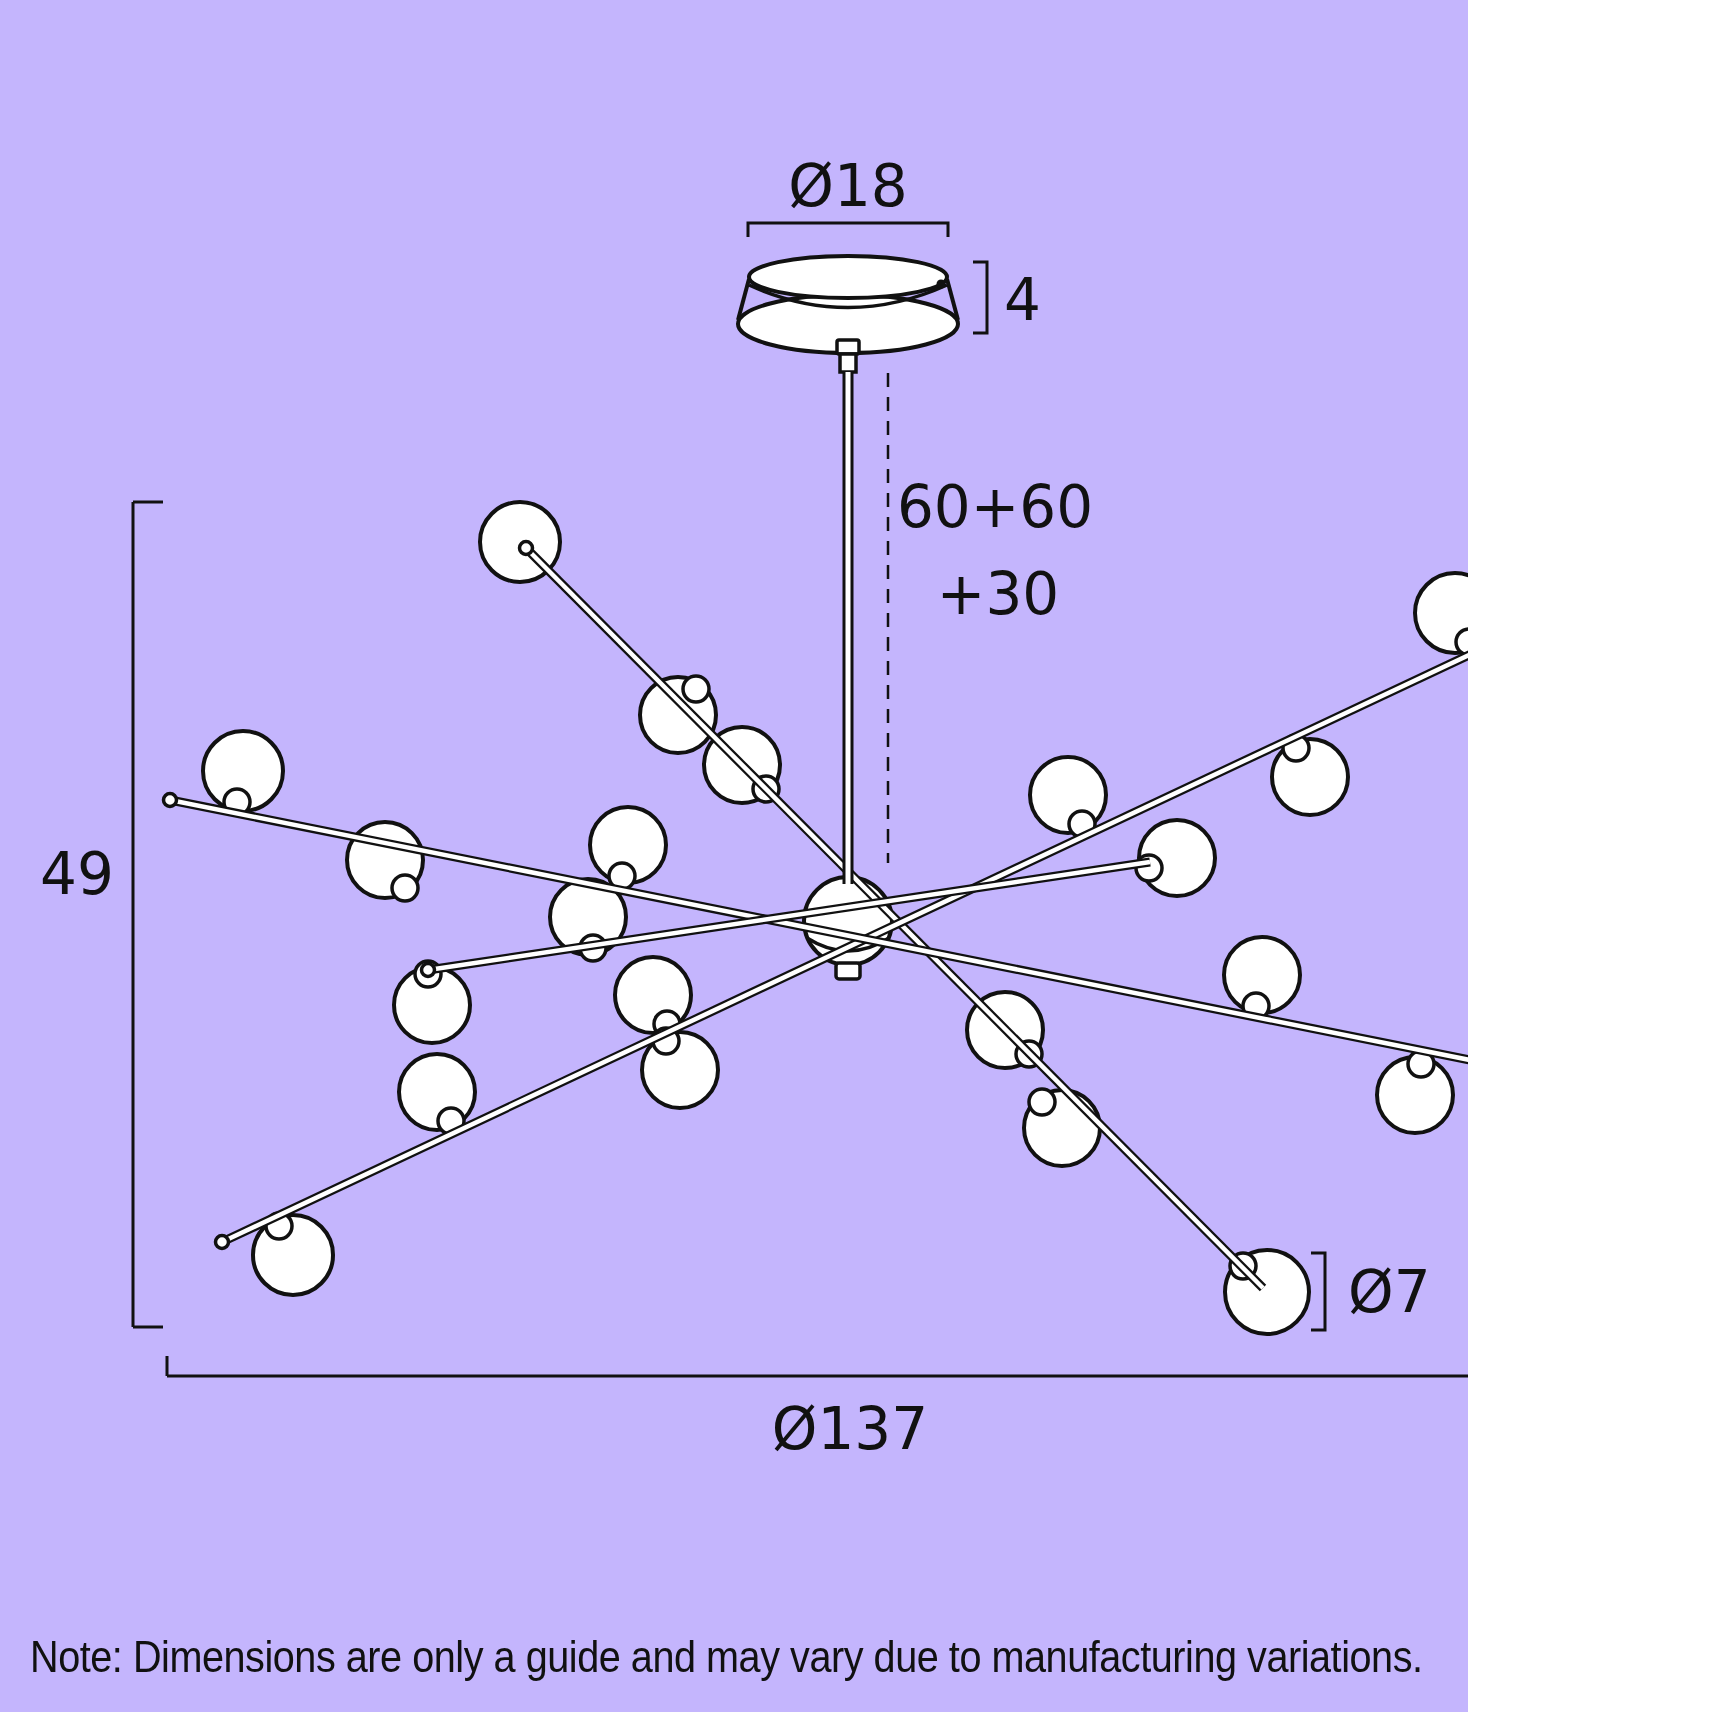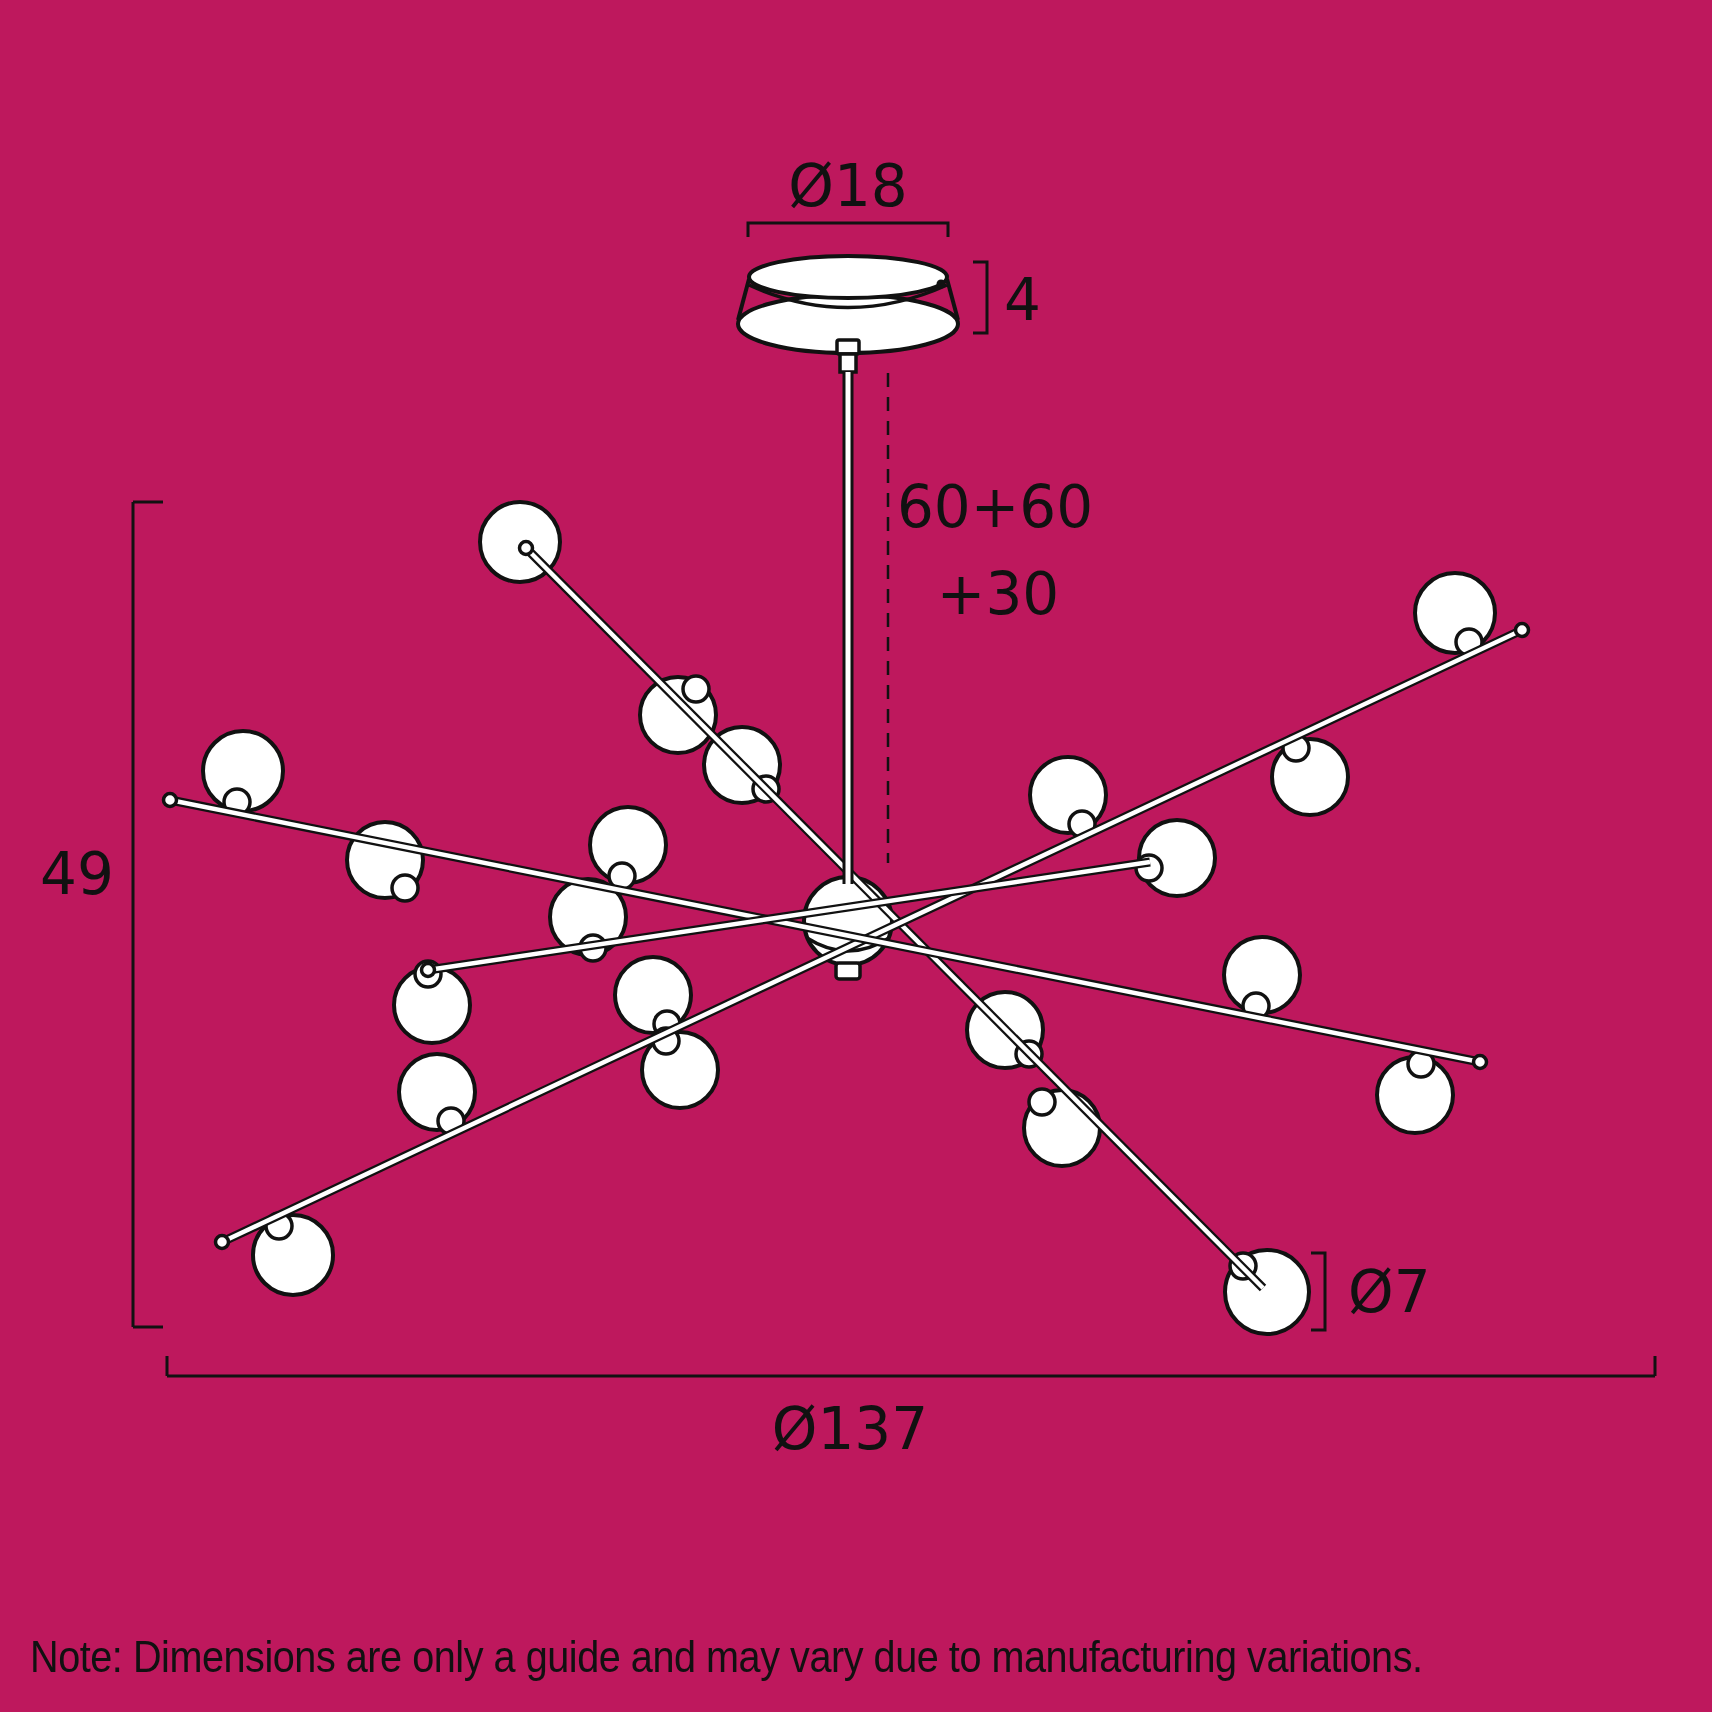--- a/index.html
+++ b/index.html
@@ -1,16 +1,16 @@
 <!DOCTYPE html>
 <html><head>
 <meta charset="utf-8">
 <style>
   html,body{margin:0;padding:0;background:#ffffff;}
-  .page{position:relative;width:1712px;height:1712px;background:#be185d;overflow:hidden;
+  .page{position:relative;width:1468px;height:1712px;background:#c4b5fd;overflow:hidden;
         font-family:"DejaVu Sans", sans-serif;}
   svg{display:block;}
   text{fill:#111;}
   .dim-text{font-size:58px;font-family:"DejaVu Sans", sans-serif;}
   .note-text{font-size:44px;font-family:"Liberation Sans", sans-serif;letter-spacing:-0.5px;}
 </style>
 </head>
 <body>
 
 <div class="page">

